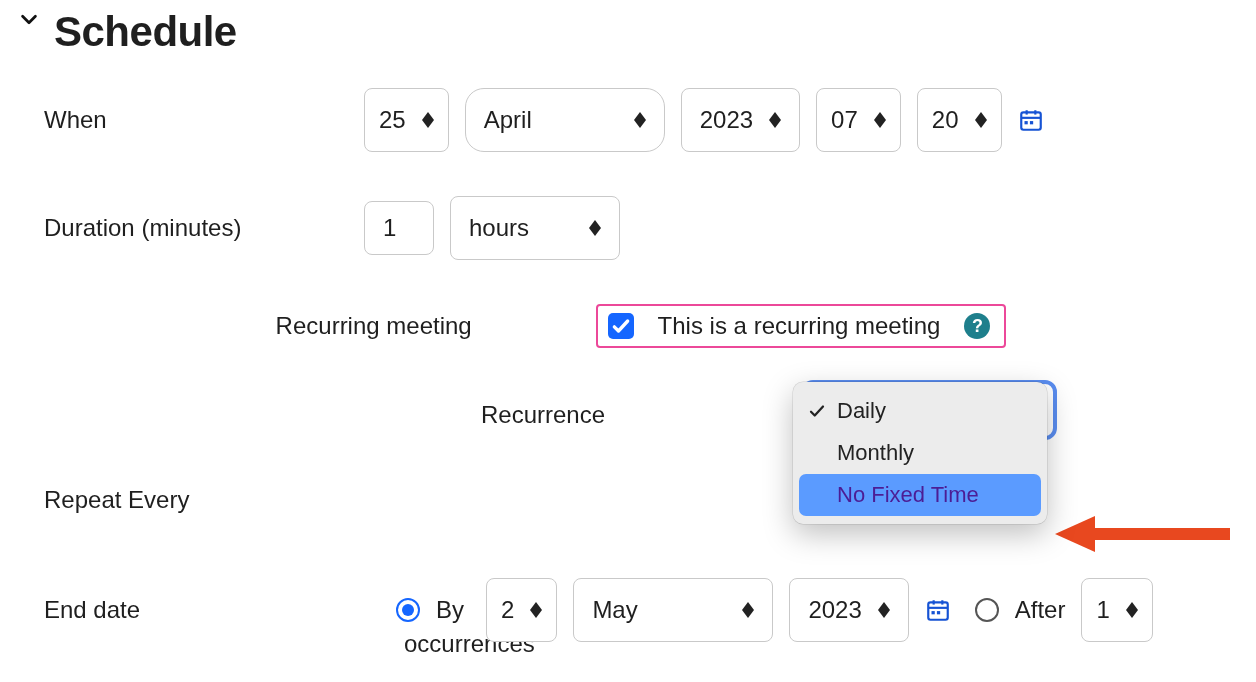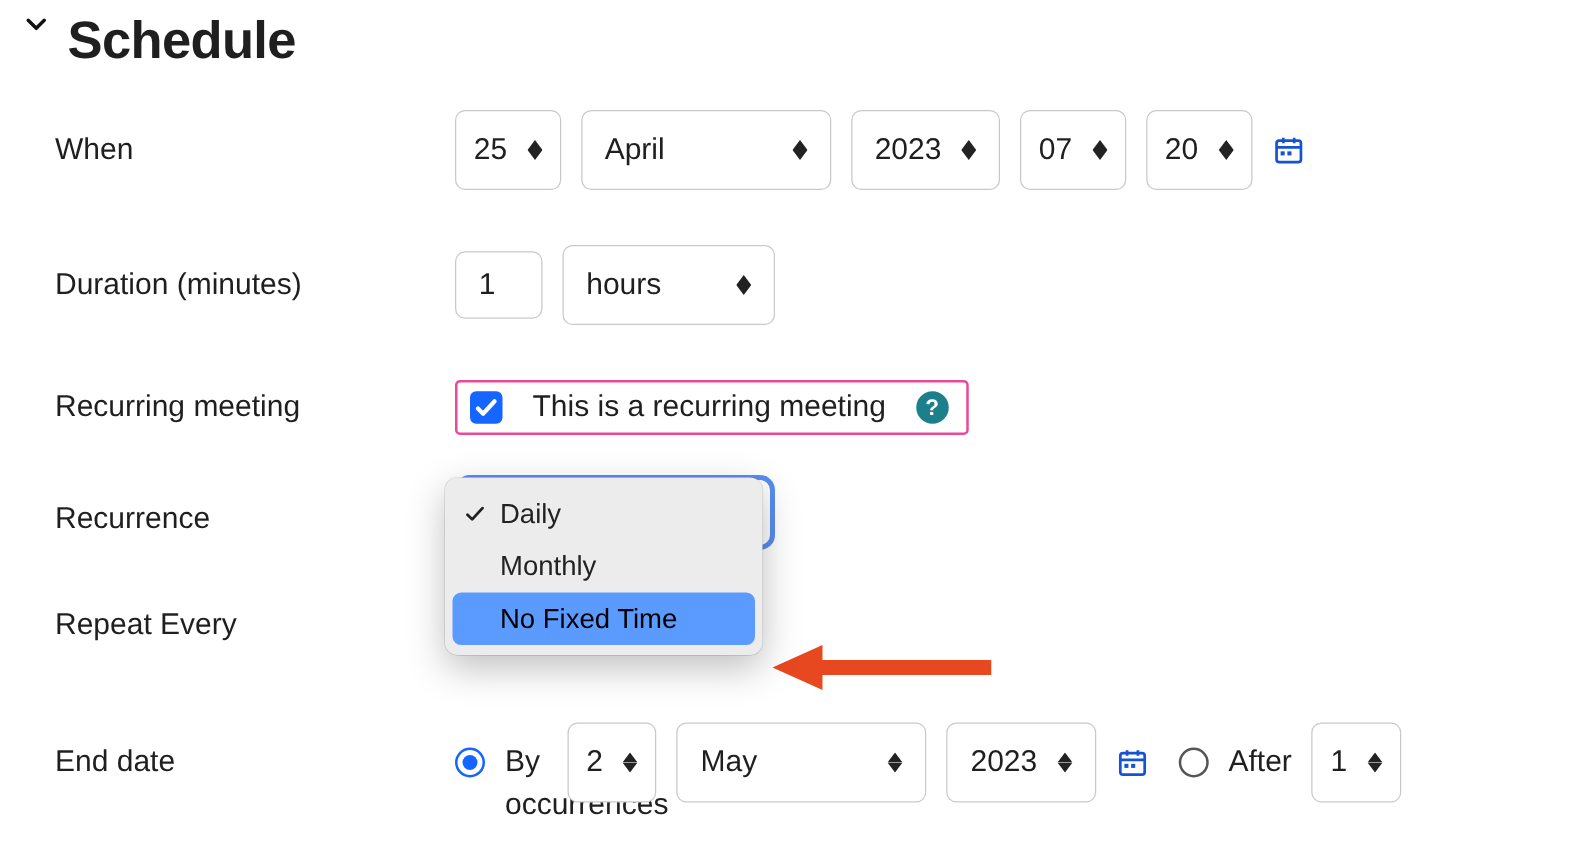--- a/index.html
+++ b/index.html
@@ -33,21 +33,21 @@
     width: 22px; height: 22px;
     display: inline-flex; align-items: center; justify-content: center;
   }
 
   .form-row {
     display: flex;
     align-items: center;
     margin-bottom: 44px;
     padding-left: 26px;
   }
-  .form-row.tight { margin-bottom: 40px; }
+  .form-row.tight { margin-bottom: 40px; justify-content: center; }
   .label-col {
     flex: 0 0 320px;
     font-size: 24px;
     font-weight: 400;
     color: #1f1f1f;
   }
   .ctrl-col {
     display: flex;
     align-items: center;
     gap: 16px;
@@ -148,21 +148,21 @@
     display: flex;
     align-items: center;
     gap: 10px;
     padding: 8px 12px 8px 8px;
     border-radius: 7px;
     color: #222;
   }
   .dd-item .tick { width: 20px; display: inline-flex; justify-content: center; }
   .dd-item.hover {
     background: #5b9bff;
-    color: #000000;
+    color: #4c1d95;
   }
 
   
   .red-arrow {
     position: absolute;
     left: 254px;
     top: 126px;
     width: 180px;
     height: 40px;
     color: #e8481f;
@@ -215,21 +215,21 @@
         <span>25</span>
         <span class="spin">
           <svg width="12" height="8">
               <polygon points="6,0 12,8 0,8" fill="#222"></polygon>
             </svg>
           <svg width="12" height="8">
               <polygon points="0,0 12,0 6,8" fill="#222"></polygon>
             </svg>
         </span>
       </div>
-      <div class="selbox" style="min-width:200px;">
+      <div class="selbox" style="min-width:200px;border-radius:19px;">
         <span style="flex:1">April</span>
         <span class="spin">
           <svg width="12" height="8">
               <polygon points="6,0 12,8 0,8" fill="#222"></polygon>
             </svg>
           <svg width="12" height="8">
               <polygon points="0,0 12,0 6,8" fill="#222"></polygon>
             </svg>
         </span>
       </div>
@@ -345,21 +345,21 @@
         </svg>
       </div>
     </div>
   </div>
 
   <div class="form-row" style="margin-bottom:64px;">
     <div class="label-col">Repeat Every</div>
     <div class="ctrl-col"></div>
   </div>
 
-  <div class="form-row" style="margin-bottom:20px;">
+  <div class="form-row" style="margin-bottom:20px;gap:32px;">
     <div class="label-col">End date</div>
     <div class="ctrl-col">
       <span class="radio on"></span>
       <span style="font-size:24px; margin-right:6px;">By</span>
 
       <div class="selbox small">
         <span>2</span>
         <span class="spin">
           <svg width="12" height="8">
               <polygon points="6,0 12,8 0,8" fill="#222"></polygon>

